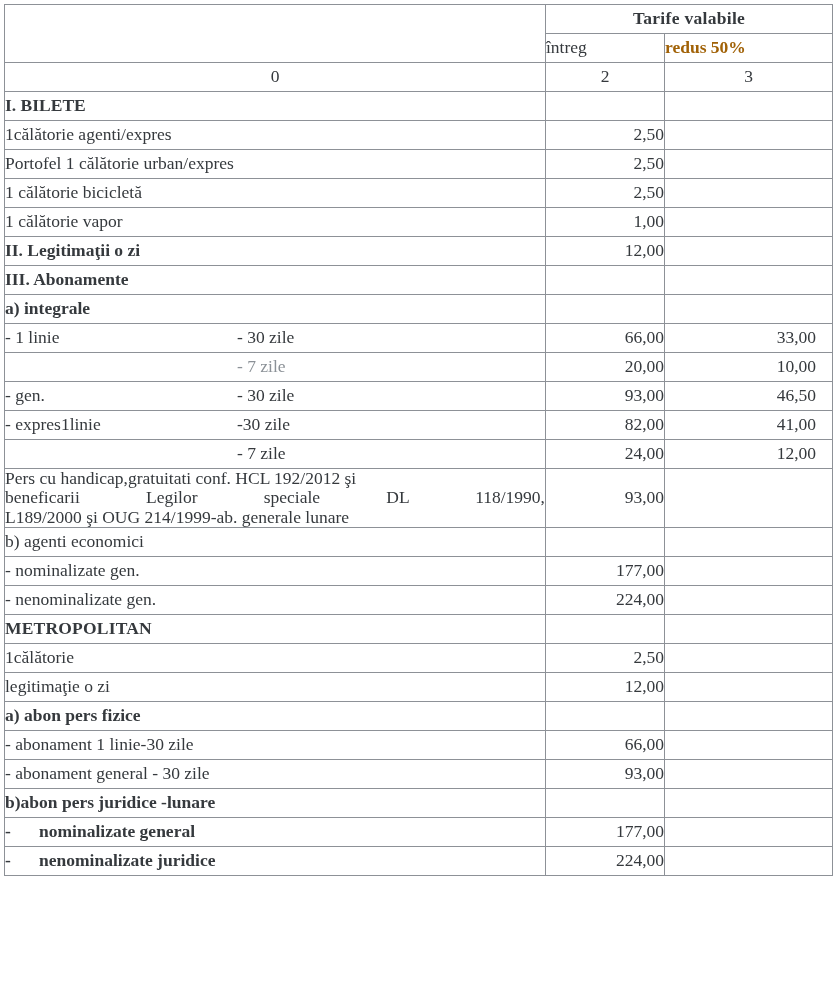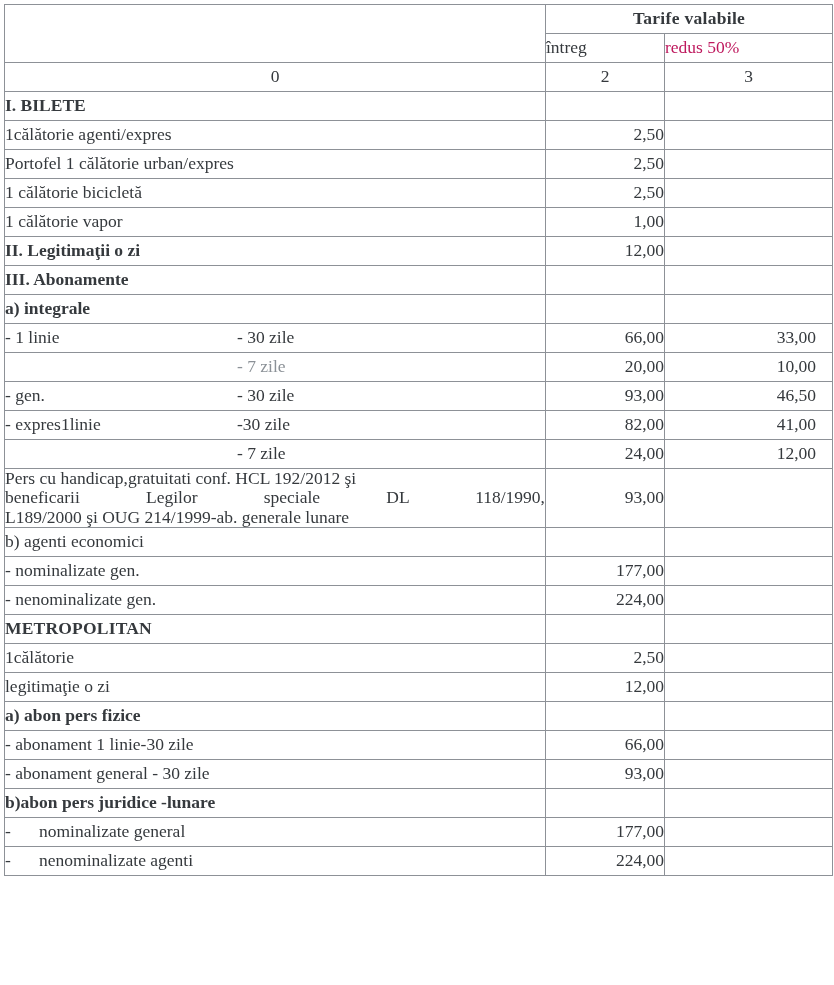--- a/index.html
+++ b/index.html
@@ -51,41 +51,41 @@
   
   .hdr-blank{height:115px;}
   .hdr-tarife{
     text-align:center;font-weight:bold;font-size:21px;
     height:53px;letter-spacing:.3px;color:#20242a;
   }
   .hdr-sub{
     text-align:left;font-size:20px;height:62px;
     color:#4a5056;
   }
-  .hdr-sub.r{color:#be185d;}
+  .hdr-sub.r{color:#a16207;font-weight:bold;}
   .hdr-numrow td{height:33px;text-align:center;font-size:18px;color:#4e545a;}
   .hdr-numrow td.zero{text-align:center;padding-left:0;}
 
   
   td.para{
     height:78px;
     padding:4px 10px 4px 12px;
     text-align:justify;
     text-align-last:left;
     font-size:17.5px;
     line-height:1.32;
     color:#3a3f45;
   }
   td.para span{display:block;}
 
   .metro{
     font-weight:bold;font-size:19.5px;
     padding-left:32px;color:#1f2329;letter-spacing:.2px;
   }
-  .dash-ind2{padding-left:12px;}
+  .dash-ind2{padding-left:12px;font-weight:bold;}
   .dash-wide{display:inline-block;width:34px;}
 
   .tall{height:31px;}
 </style>
 </head>
 <body>
 
 <div class="page">
   <table class="fare">
     <colgroup>
@@ -285,20 +285,20 @@
       <tr>
         <td class="lbl faint dash-ind2">
           <span class="dash-wide">-</span><span>nominalizate general</span>
         </td>
         <td class="num faint">177,00</td>
         <td class="num c2v"></td>
       </tr>
 
       <tr>
         <td class="lbl faint dash-ind2">
-          <span class="dash-wide">-</span><span>nenominalizate agenti</span>
+          <span class="dash-wide">-</span><span>nenominalizate juridice</span>
         </td>
         <td class="num faint">224,00</td>
         <td class="num c2v"></td>
       </tr>
     </tbody>
   </table>
 </div>
 
 </body></html>

